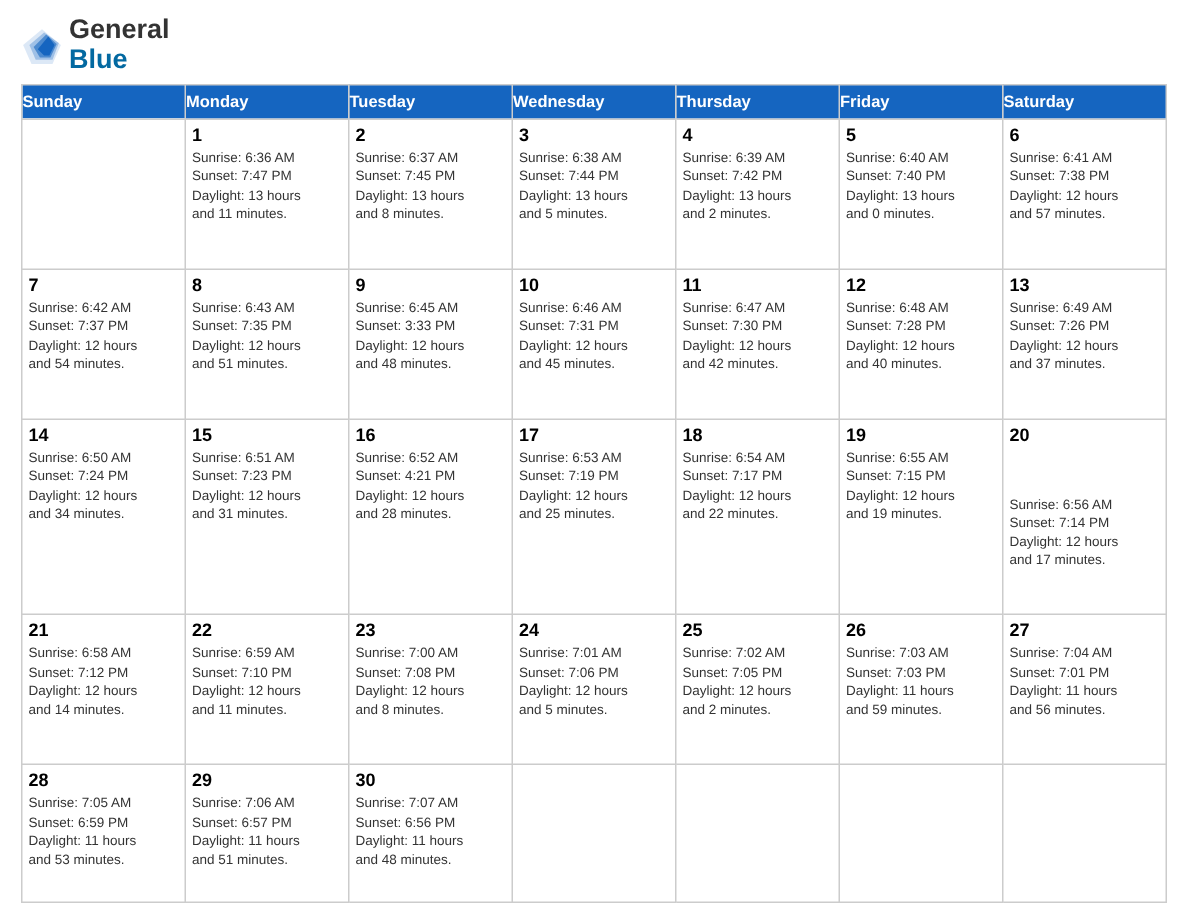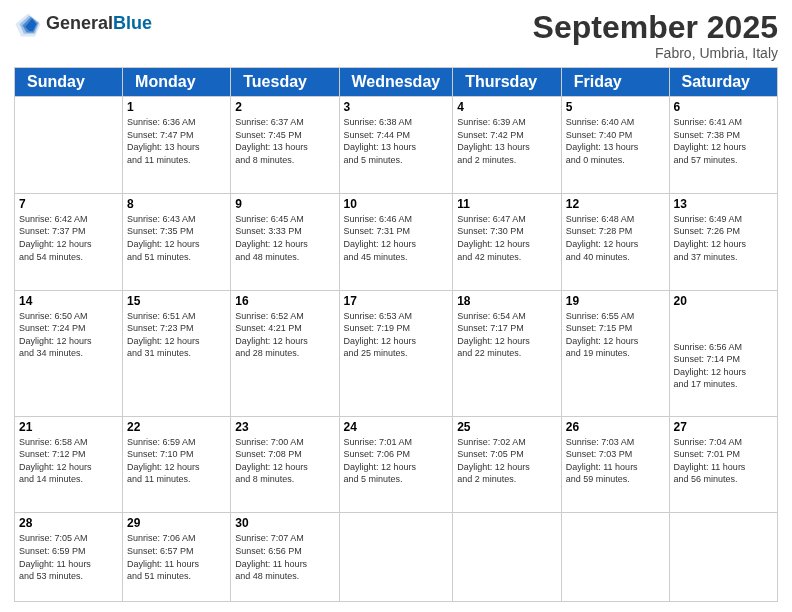--- a/index.html
+++ b/index.html
@@ -23,21 +23,21 @@
       align-items: flex-start;
       margin-bottom: 6px;
     }
     .logo {
       display: flex;
       align-items: center;
       gap: 4px;
     }
     .logo-text {
       display: flex;
-      flex-direction: row;
+      flex-direction: column;
       line-height: 1.1;
     }
     .logo-general {
       font-size: 18px;
       font-weight: bold;
       color: #333;
     }
     .logo-blue {
       font-size: 18px;
       font-weight: bold;
@@ -61,23 +61,23 @@
       color: #555;
     }
     .calendar {
       width: 100%;
       border-collapse: collapse;
       flex: 1;
     }
     .calendar th {
       background-color: #1565c0;
       color: #fff;
-      font-size: 16px;
-      font-weight: bold;
-      padding: 5px 12px;
+      font-size: 11px;
+      font-weight: bold;
+      padding: 5px 0;
       text-align: left;
       border: 1px solid #ccc;
     }
     .calendar td {
       vertical-align: top;
       border: 1px solid #ccc;
       padding: 3px 4px;
       font-size: 9.5px;
       color: #333;
       width: calc(100% / 7);
@@ -112,24 +112,20 @@
         <polygon points="20,5 38,20 30,38 10,38 2,20" fill="#1565c0" opacity="0.15"></polygon>
         <polygon points="22,8 36,18 30,34 14,34 8,20" fill="#1565c0" opacity="0.3"></polygon>
         <polygon points="24,10 34,19 28,32 18,32 12,22" fill="#1565c0" opacity="0.6"></polygon>
         <polygon points="26,12 32,20 27,30 22,30 16,24" fill="#1565c0"></polygon>
       </svg>
       <div class="logo-text">
         <span class="logo-general">General</span>
         <span class="logo-blue">Blue</span>
       </div>
     </div>
-    <div class="title-block">
-      <div class="month-title">September 2025</div>
-      <div class="subtitle">Fabro, Umbria, Italy</div>
-    </div>
   </div>
 
   <table class="calendar">
     <thead>
       <tr>
         <th>Sunday</th>
         <th>Monday</th>
         <th>Tuesday</th>
         <th>Wednesday</th>
         <th>Thursday</th>

